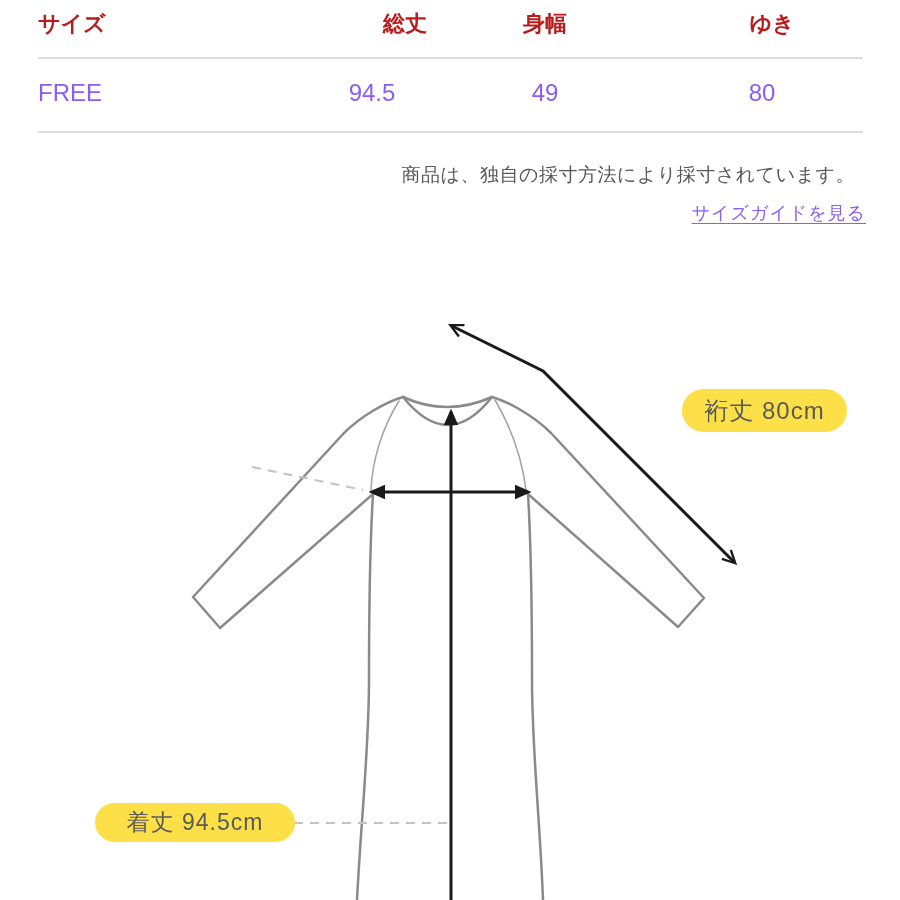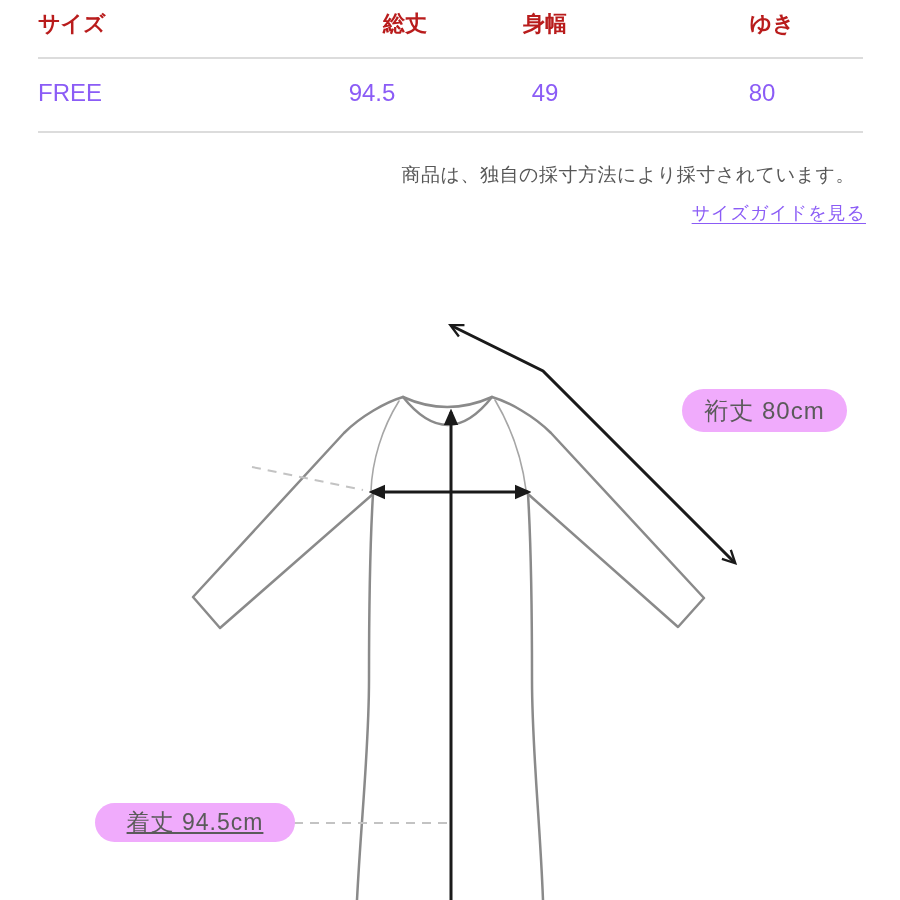--- a/index.html
+++ b/index.html
@@ -29,27 +29,27 @@
   .guide-link{
     position:absolute;top:201px;right:34px;
     font-size:18px;color:#8b5cf6;
     text-decoration:underline;text-underline-offset:4px;
     cursor:pointer;letter-spacing:1px;
   }
   
   .diagram-svg{position:absolute;left:0;top:0;}
   .pill{
     position:absolute;
-    background:#f0abfc;border-radius:22px;
+    background:#fde047;border-radius:22px;
     display:flex;align-items:center;justify-content:center;
     color:#5a5a5a;white-space:nowrap;letter-spacing:1px;
   }
   .pill-mihaba{left:78px;top:448px;width:172px;height:40px;font-size:23px;}
   .pill-yuki{left:682px;top:389px;width:165px;height:43px;font-size:24px;}
-  .pill-kitake{left:95px;top:803px;width:200px;height:39px;font-size:23px;text-decoration:underline;}
+  .pill-kitake{left:95px;top:803px;width:200px;height:39px;font-size:23px;}
 </style>
 </head>
 <body>
 
 <div class="screen">
 
   <div>
     <div>
       <span class="cell th c-left">サイズ</span>
       <span class="cell th c-mid" style="left:372px;margin-left:33px;">総丈</span>

